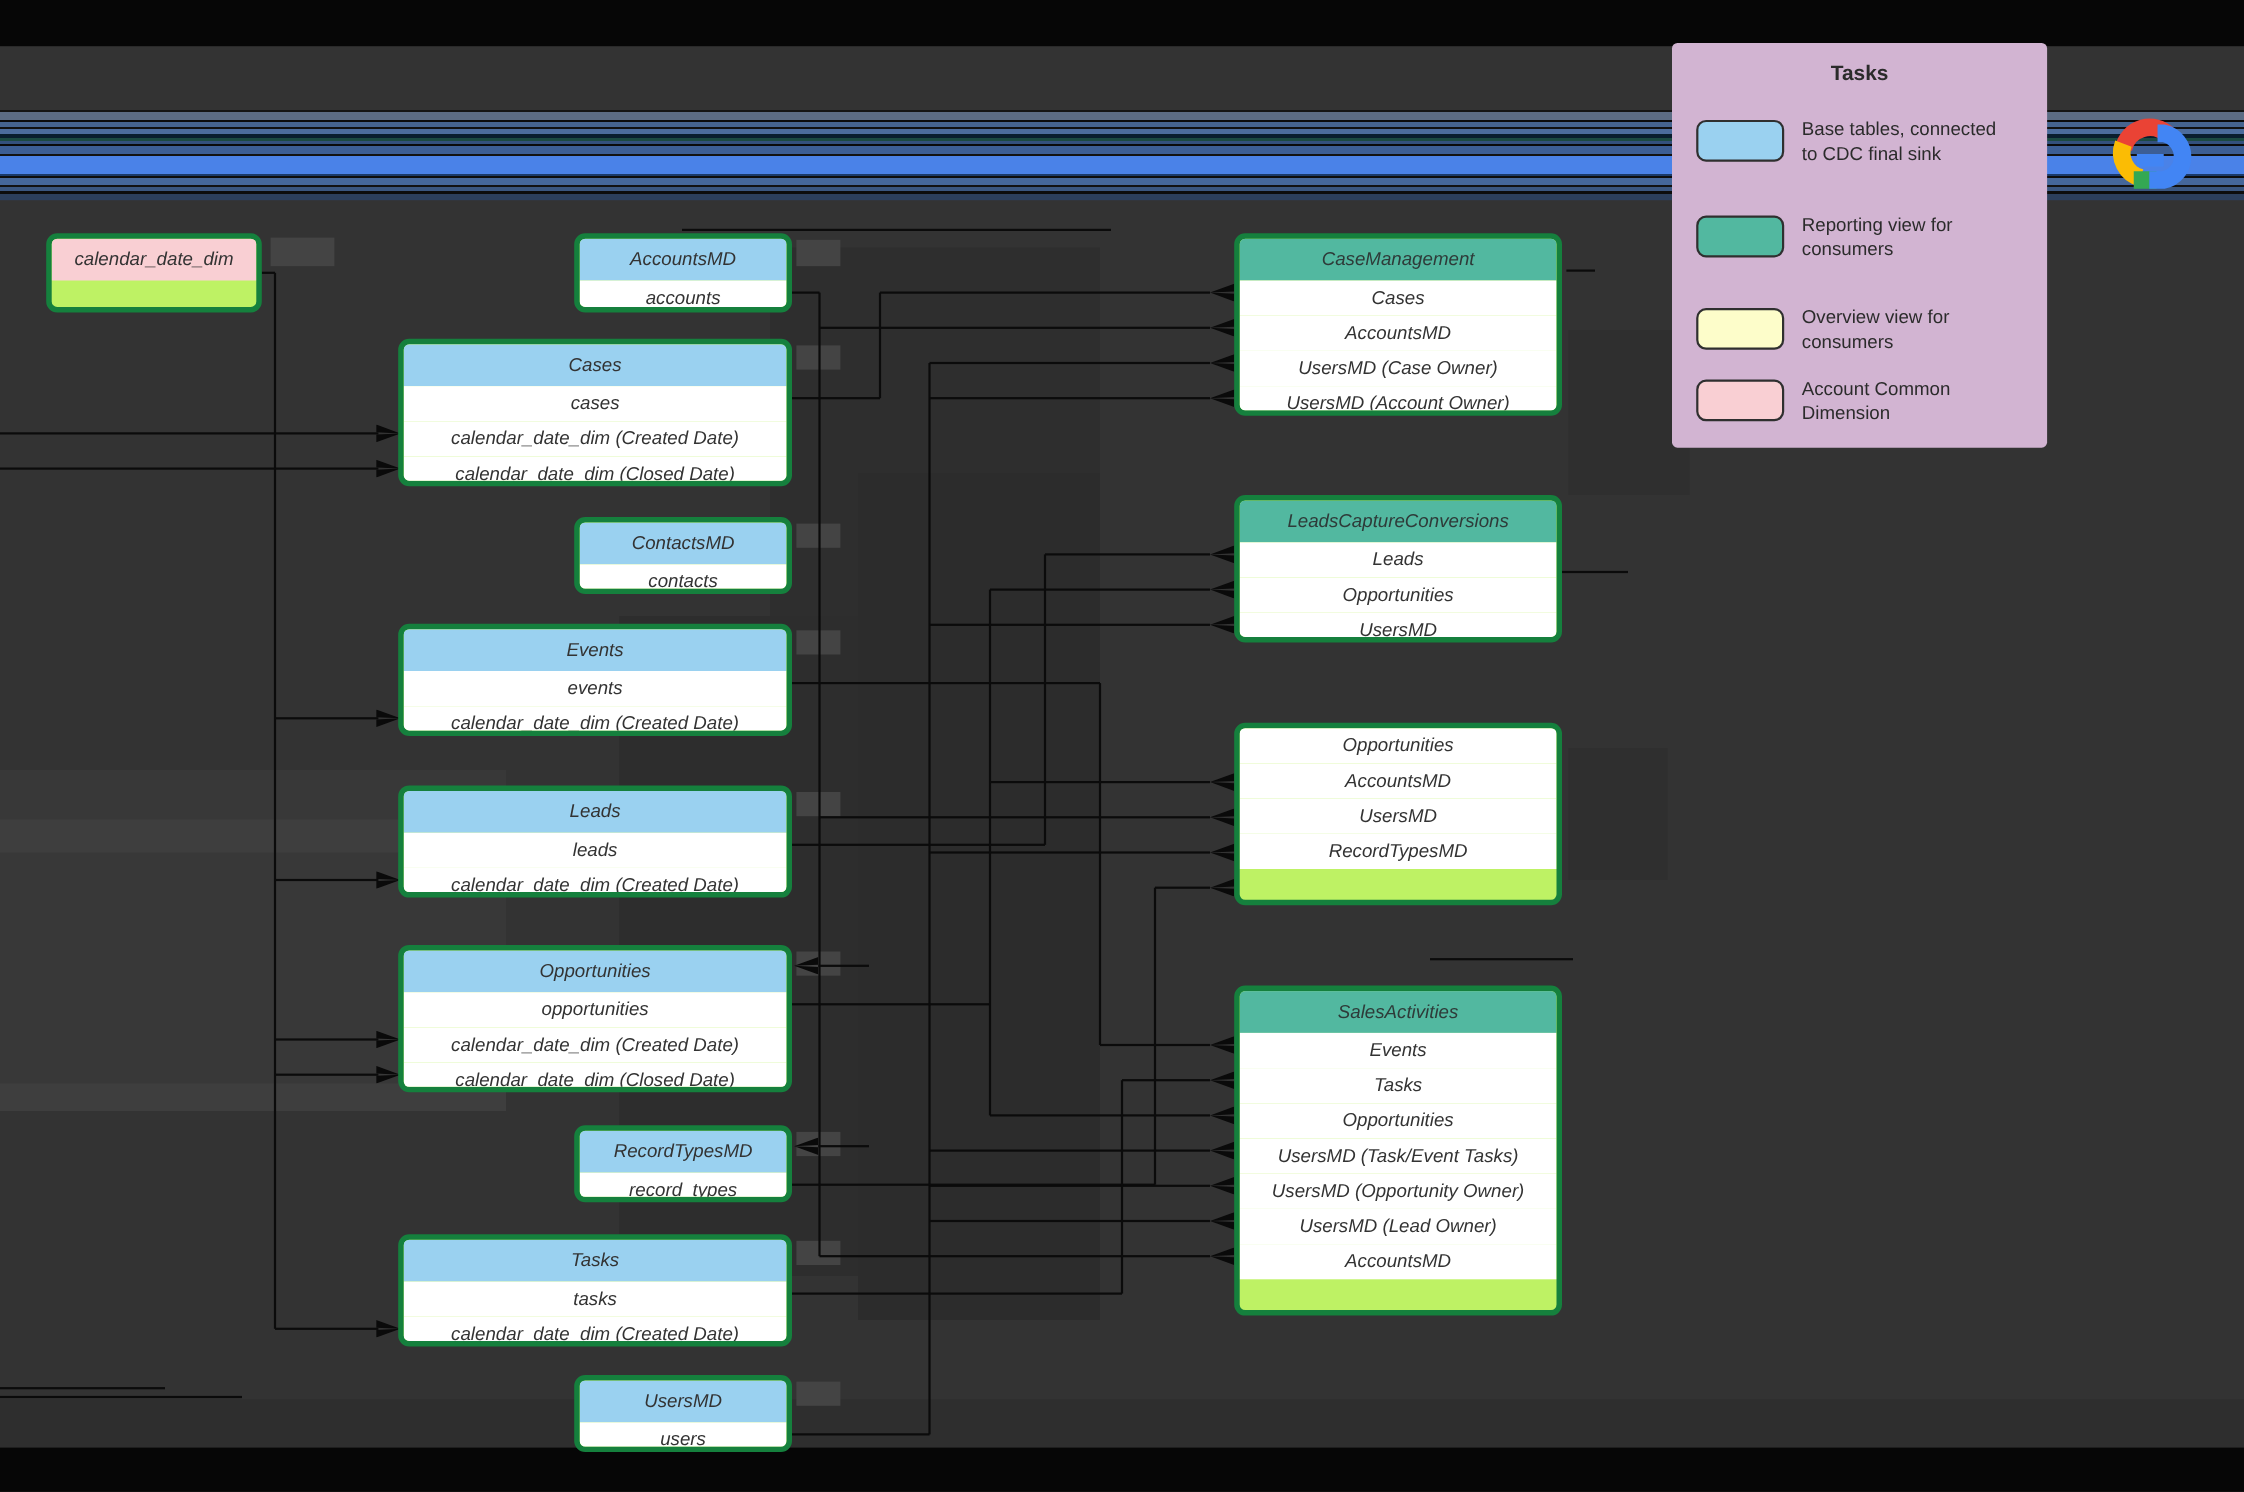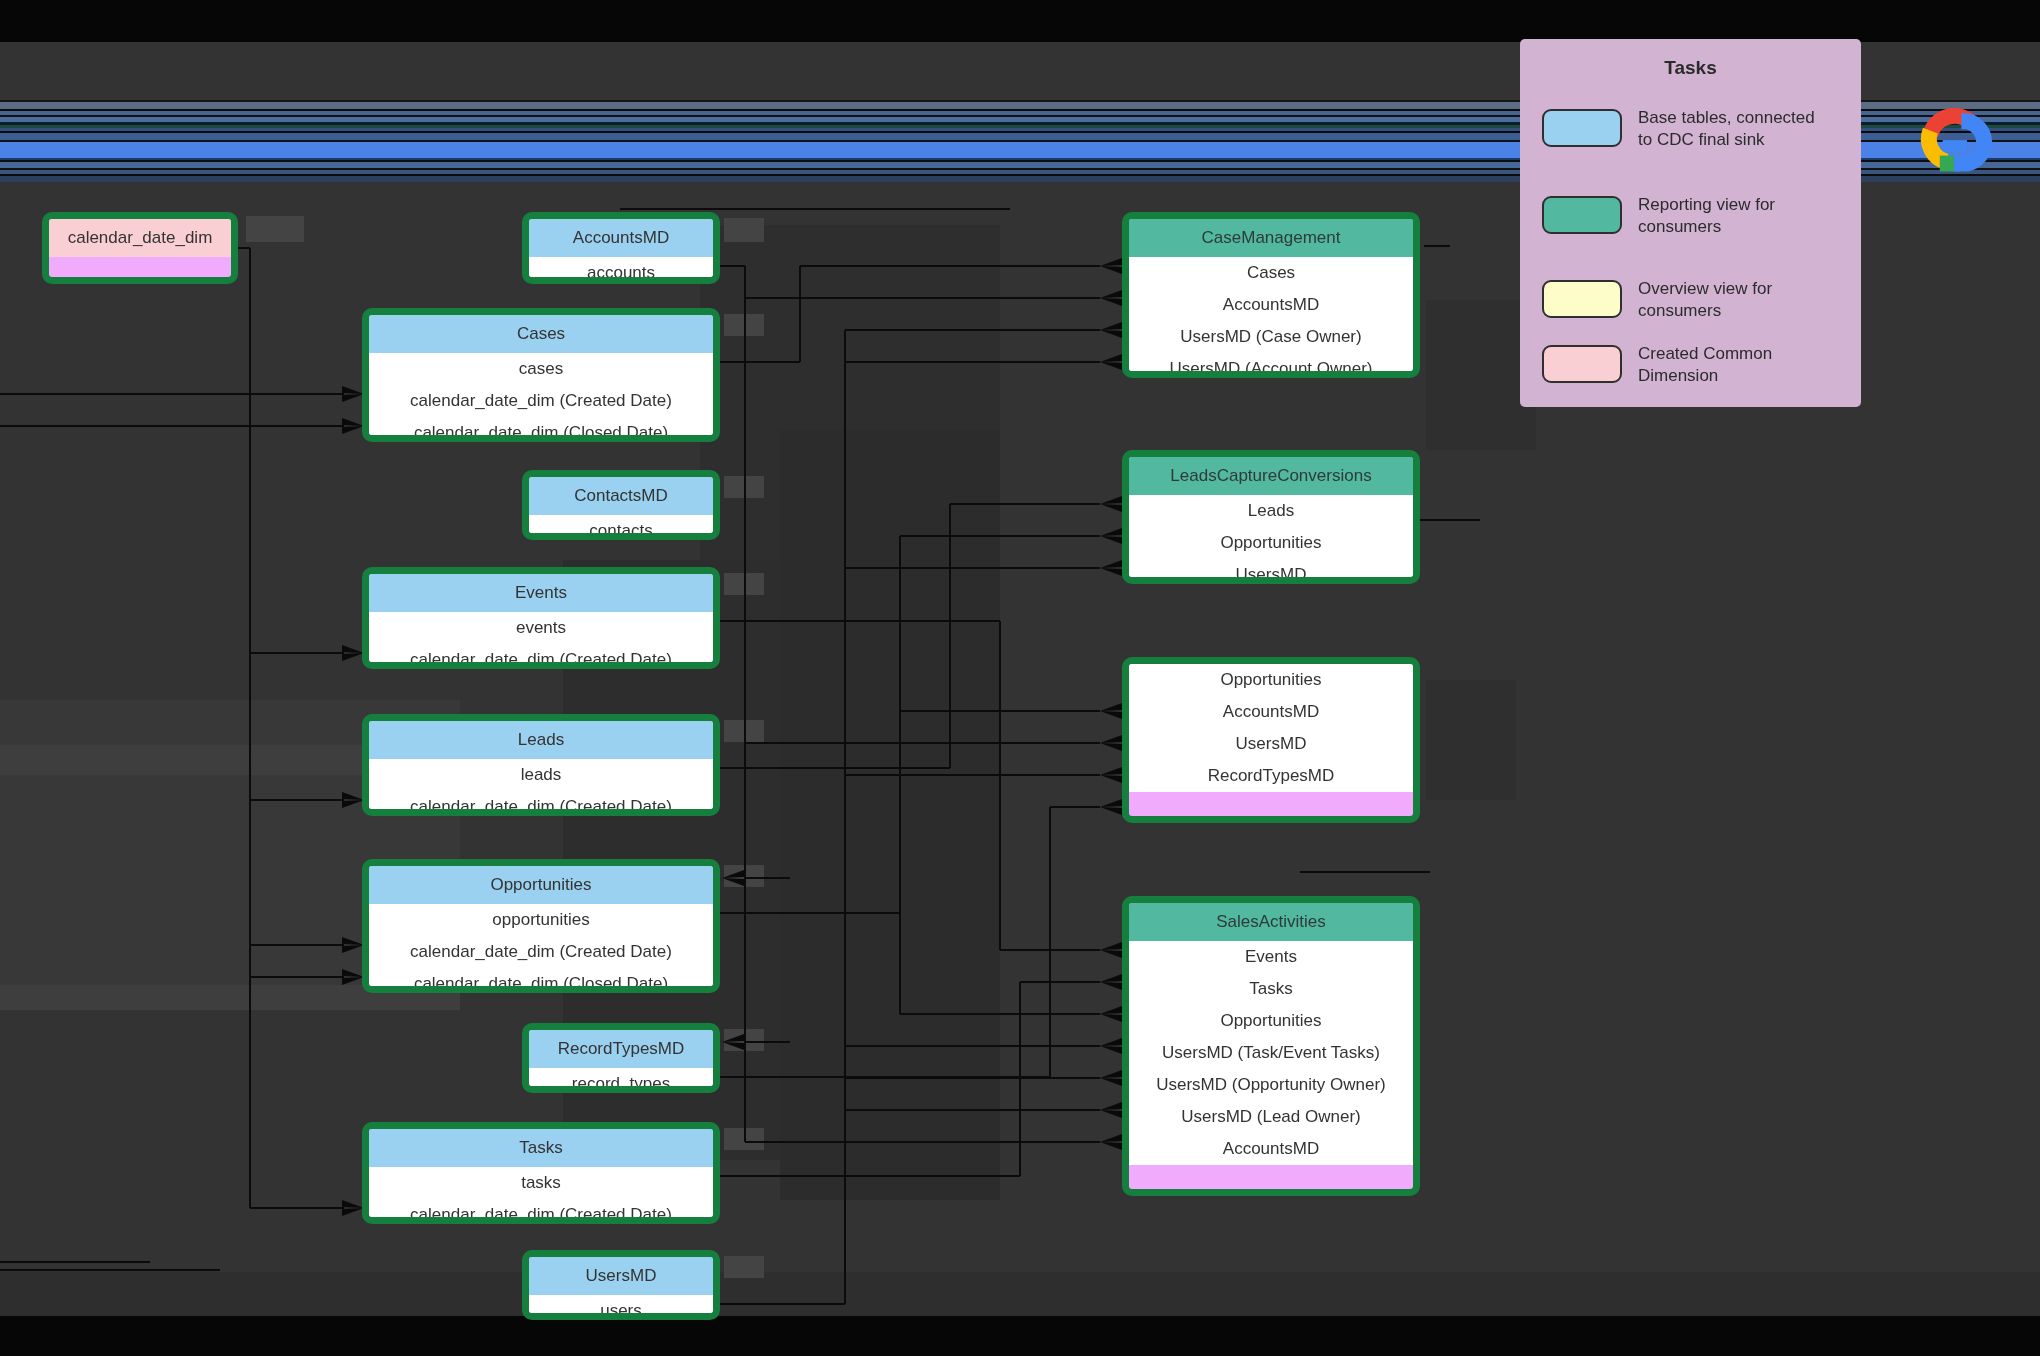--- a/index.html
+++ b/index.html
@@ -32,22 +32,22 @@
       #1a3a6a 58px,#1a3a6a 60px,
       #0d0d0d 60px,#0d0d0d 62px,
       #45679a 62px,#45679a 68px,
       #121212 68px,#121212 70px,
       #3a567f 70px,#3a567f 74px,
       #0d0d0d 74px,#0d0d0d 76px,
       #2c3f5c 76px,#2c3f5c 82px);
   }
   .artifact{position:absolute;}
   .tbl{
-    position:absolute;background:#f0abfc;border:7px solid #15803d;
-    border-radius:10px;overflow:hidden;box-sizing:border-box;
+    position:absolute;background:#bef264;border:5px solid #15803d;
+    border-radius:10px;overflow:hidden;box-sizing:border-box;font-style:italic;
   }
   .tbl-header{
     height:38px;display:flex;align-items:center;justify-content:center;
     font-size:17px;color:#333333;
   }
   .tbl.kind-base .tbl-header{background:#9AD1F0;}
   .tbl.kind-view .tbl-header{background:#52B8A0;color:#2e3b39;}
   .tbl.kind-dim  .tbl-header{background:#F9CFD3;}
   .tbl-row{
     height:32px;display:flex;align-items:center;justify-content:center;
@@ -414,21 +414,21 @@
           <div class="legend-label">Reporting view for
 consumers</div>
         </div>
         <div class="legend-item" style="top: 241px;">
           <div class="legend-swatch" style="background: rgb(253, 253, 202);"></div>
           <div class="legend-label">Overview view for
 consumers</div>
         </div>
         <div class="legend-item" style="top: 306px;">
           <div class="legend-swatch" style="background: rgb(249, 207, 211);"></div>
-          <div class="legend-label">Created Common
+          <div class="legend-label">Account Common
 Dimension</div>
         </div>
       </div>
   </div>
 
   <div id="gcp-logo">
     <svg viewBox="0 0 100 84" width="94" height="82">
       <path d="M27 36 A 26 26 0 0 1 71 23" fill="none" stroke="#EA4335" stroke-width="17"></path>
       <path d="M44 64 A 25 25 0 0 1 27 31" fill="none" stroke="#FBBC04" stroke-width="17"></path>
       <path d="M37 66 L 59 66" fill="none" stroke="#34A853" stroke-width="17"></path>

